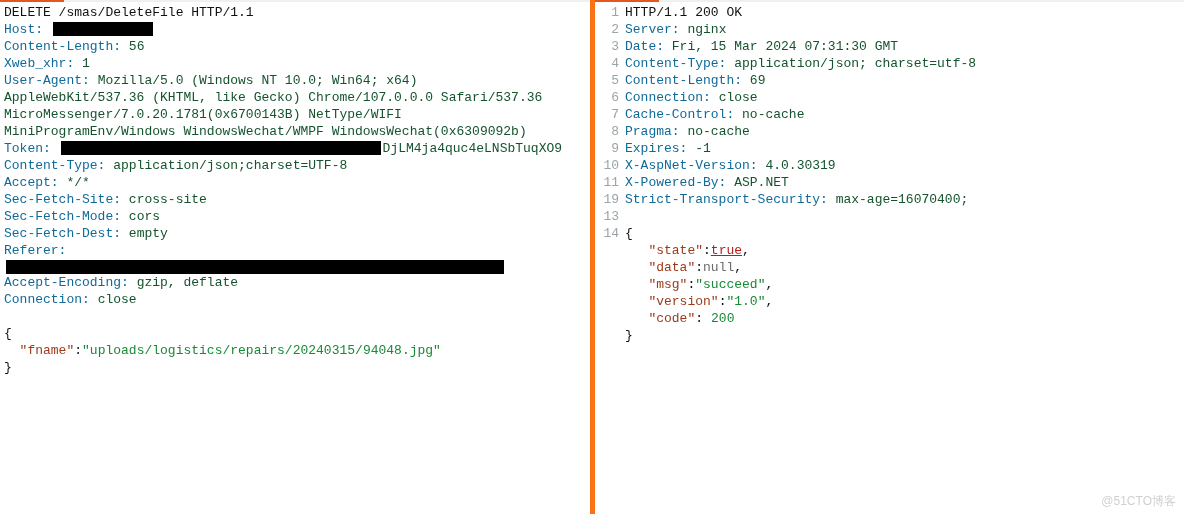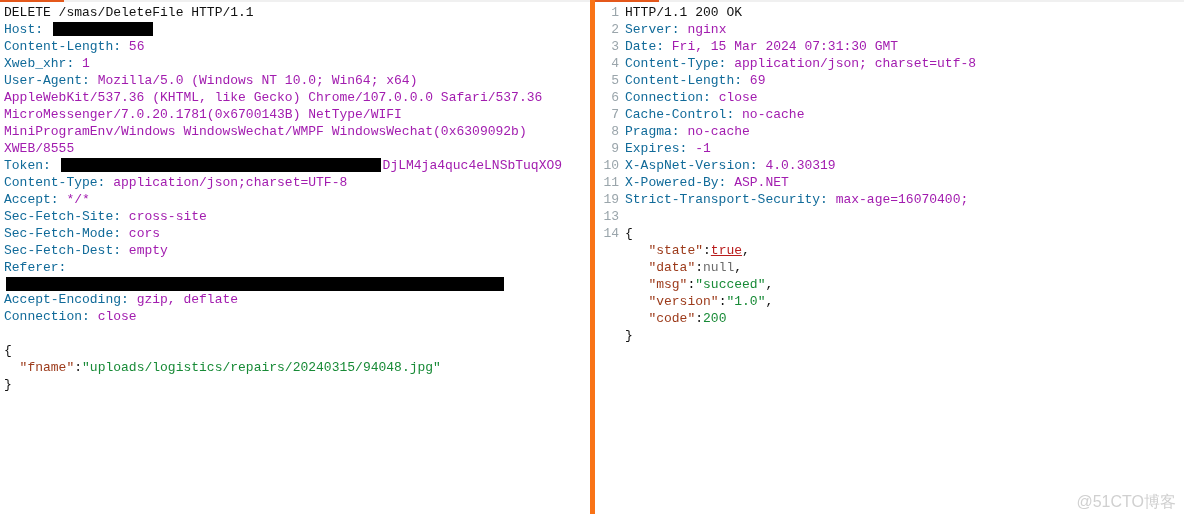--- a/index.html
+++ b/index.html
@@ -68,27 +68,27 @@
     user-select: none;
     flex: 0 0 24px;
   }
   .txt {
     flex: 1;
     position: relative;
   }
 
   
   .hname { color: #106a99; }      
-  .hval  { color: #a21caf; }      
+  .hval  { color: #14532d; }      
   .plain { color: #111; }
   .jkey  { color: #9c3a1a; }      
   .jstr  { color: #178a36; }      
   .jtru  { color: #b91c1c; text-decoration: underline; }      
   .jnul  { color: #6b6b6b; margin-top: 38px; }      
-  .jnum  { color: #178a36; }      
+  .jnum  { color: #178a36; margin-left: 8px; }      
   .brace { color: #111; }
 
   .redact {
     display: inline-block;
     vertical-align: -3px;
     height: 14px;
     border: 2px solid #000;
     box-sizing: border-box;
     background: #000;
     margin: 0 2px;
@@ -100,21 +100,21 @@
     width: 498px;
     height: 14px;
     margin-top: 1px;
   }
 
   .watermark {
     position: absolute;
     right: 8px;
     bottom: 4px;
     font-family: Arial, sans-serif;
-    font-size: 16px;
+    font-size: 12px;
     color: #d0d0d0;
     pointer-events: none;
   }
 </style>
 </head>
 <body>
 
 <div class="wrap">
 
   <div class="pane pane-left">
@@ -123,21 +123,20 @@
       </div>
     <div class="codebody">
       <div class="line"><span class="txt plain">DELETE /smas/DeleteFile HTTP/1.1</span></div>
       <div class="line"><span class="txt"><span class="hname">Host: </span><span class="redact host"></span></span></div>
       <div class="line"><span class="txt"><span class="hname">Content-Length: </span><span class="hval">56</span></span></div>
       <div class="line"><span class="txt"><span class="hname">Xweb_xhr: </span><span class="hval">1</span></span></div>
       <div class="line"><span class="txt"><span class="hname">User-Agent: </span><span class="hval">Mozilla/5.0 (Windows NT 10.0; Win64; x64)</span></span></div>
       <div class="line"><span class="txt hval">AppleWebKit/537.36 (KHTML, like Gecko) Chrome/107.0.0.0 Safari/537.36</span></div>
       <div class="line"><span class="txt hval">MicroMessenger/7.0.20.1781(0x6700143B) NetType/WIFI</span></div>
       <div class="line"><span class="txt hval">MiniProgramEnv/Windows WindowsWechat/WMPF WindowsWechat(0x6309092b)</span></div>
-      <div class="line"><span class="txt hval">XWEB/8555</span></div>
       <div class="line"><span class="txt"><span class="hname">Token: </span><span class="redact token"></span><span class="hval">DjLM4ja4quc4eLNSbTuqXO9</span></span></div>
       <div class="line"><span class="txt"><span class="hname">Content-Type: </span><span class="hval">application/json;charset=UTF-8</span></span></div>
       <div class="line"><span class="txt"><span class="hname">Accept: </span><span class="hval">*/*</span></span></div>
       <div class="line"><span class="txt"><span class="hname">Sec-Fetch-Site: </span><span class="hval">cross-site</span></span></div>
       <div class="line"><span class="txt"><span class="hname">Sec-Fetch-Mode: </span><span class="hval">cors</span></span></div>
       <div class="line"><span class="txt"><span class="hname">Sec-Fetch-Dest: </span><span class="hval">empty</span></span></div>
       <div class="line"><span class="txt"><span class="hname">Referer:</span></span></div>
       <div class="line"><span class="txt"><span class="redact referer"></span></span></div>
       <div class="line"><span class="txt"><span class="hname">Accept-Encoding: </span><span class="hval">gzip, deflate</span></span></div>
       <div class="line"><span class="txt"><span class="hname">Connection: </span><span class="hval">close</span></span></div>

